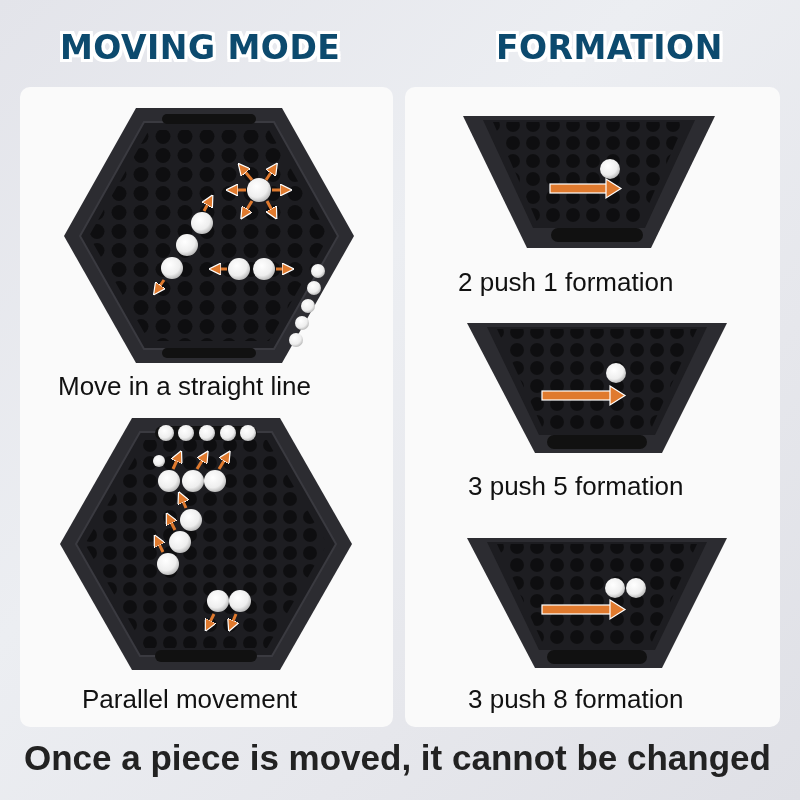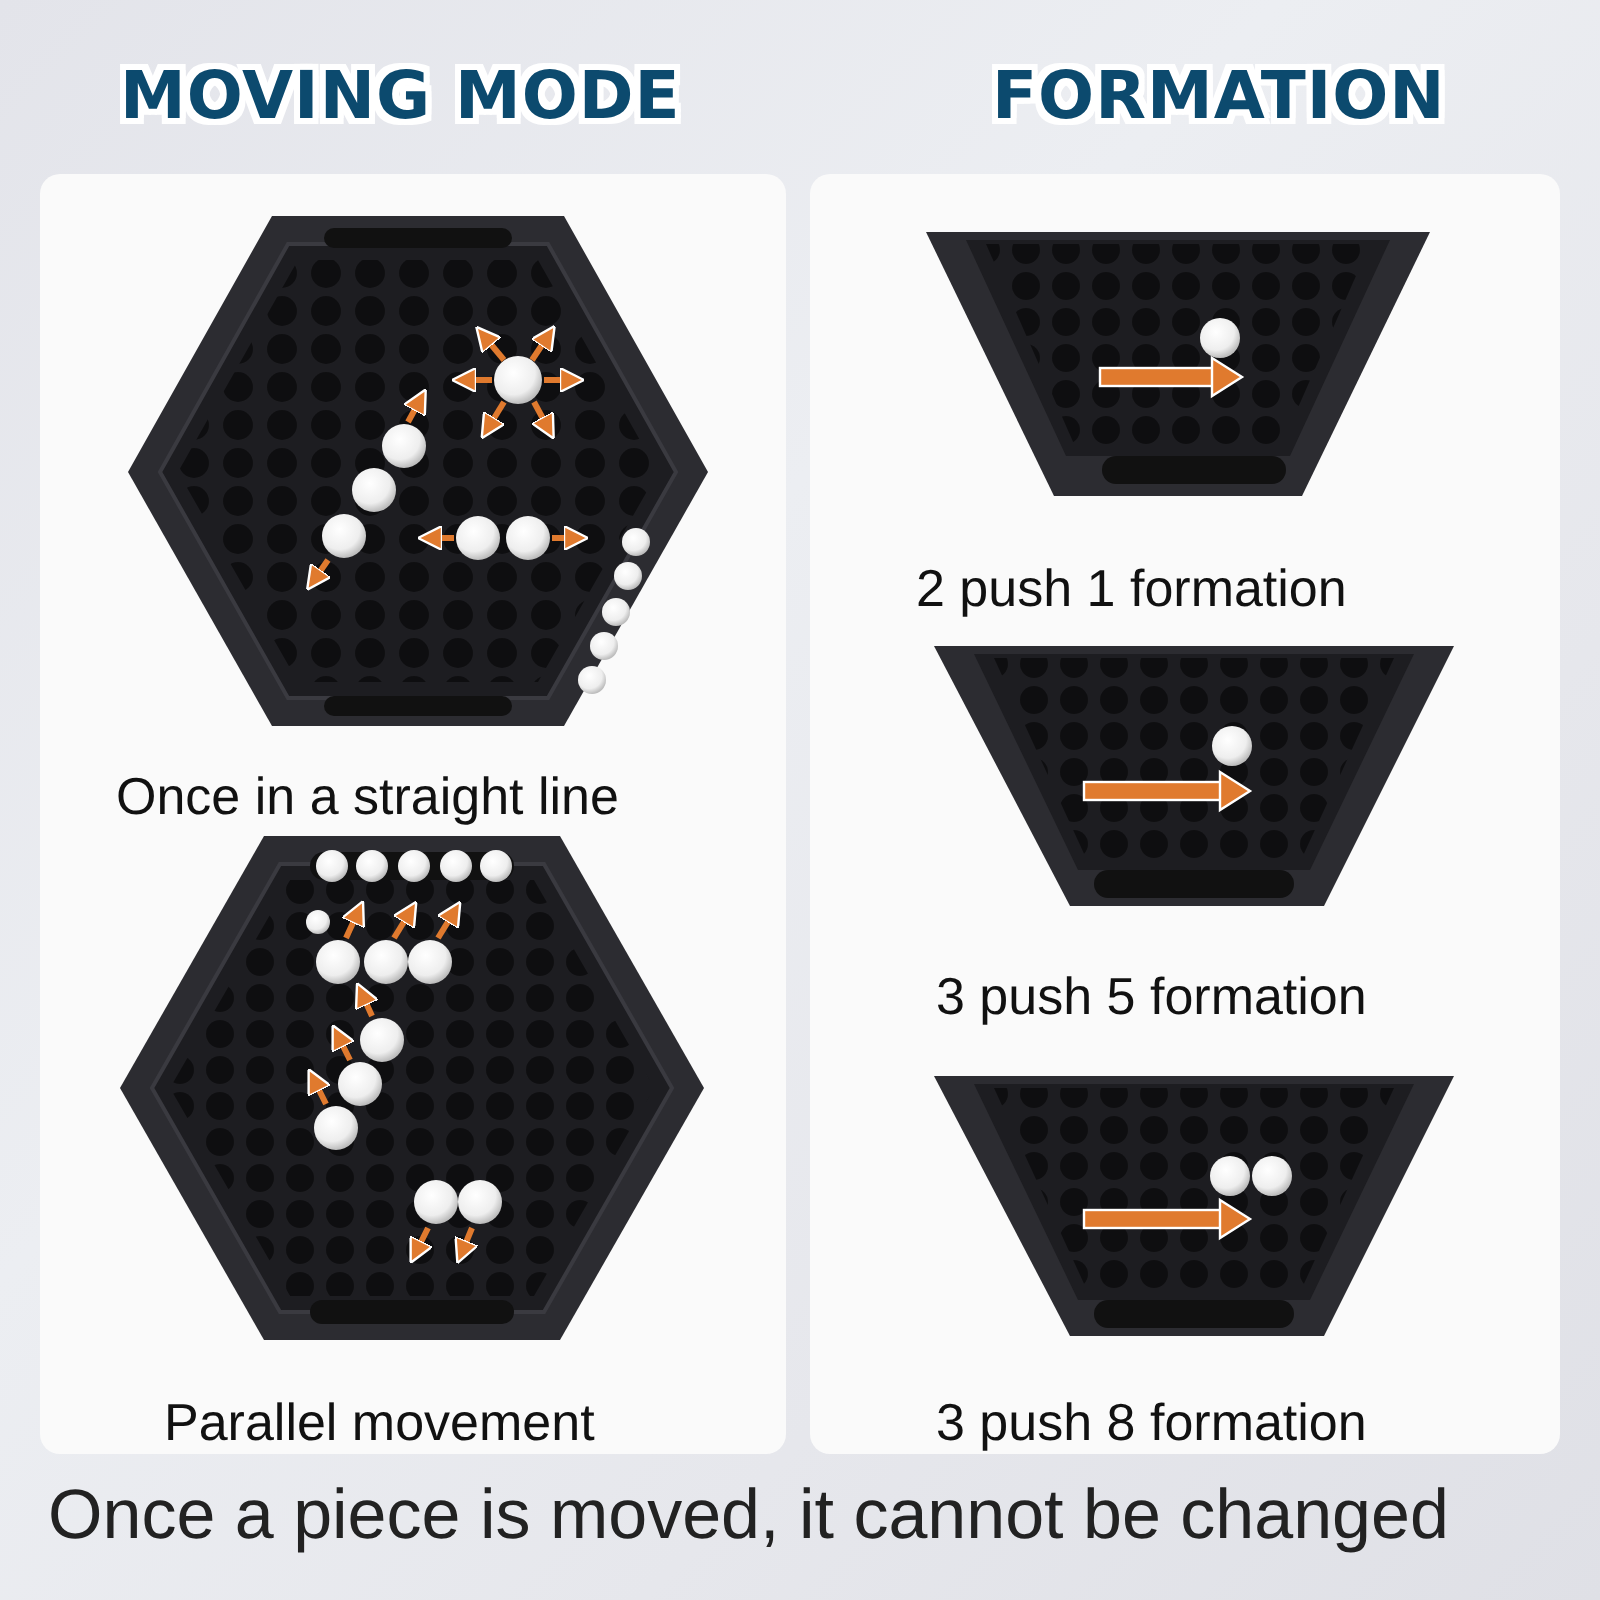--- a/index.html
+++ b/index.html
@@ -8,22 +8,22 @@
     font-family:"Liberation Sans",sans-serif;}
   .heading{position:absolute;top:28px;font-family:"DejaVu Sans",sans-serif;font-weight:bold;
     font-size:33px;color:#0c4a6e;letter-spacing:0.5px;
     text-shadow:-3px -3px 0 #fff,3px -3px 0 #fff,-3px 3px 0 #fff,3px 3px 0 #fff,0 3px 0 #fff,0 -3px 0 #fff,3px 0 0 #fff,-3px 0 0 #fff;}
   .h-left{left:60px;}
   .h-right{left:496px;}
   .panel{position:absolute;top:87px;height:640px;background:#fafafa;border-radius:10px;}
   .p-left{left:20px;width:373px;}
   .p-right{left:405px;width:375px;}
   .board{position:absolute;}
-  .caption{position:absolute;font-size:26px;color:#111;white-space:nowrap;margin-top:12px;}
-  .footer{position:absolute;left:24px;top:738px;font-size:35px;color:#222;white-space:nowrap;}
+  .caption{position:absolute;font-size:26px;color:#111;white-space:nowrap;}
+  .footer{position:absolute;left:24px;top:738px;font-size:35px;color:#222;white-space:nowrap;font-weight:bold;}
 </style>
 </head>
 <body>
 
 <svg width="0" height="0" style="position:absolute">
   <defs>
     <pattern id="holes" x="0" y="0" width="22" height="19" patternUnits="userSpaceOnUse">
       <circle cx="11" cy="9.5" r="7.5" fill="#0e0e10"></circle>
     </pattern>
     <pattern id="holes2" x="0" y="0" width="20" height="18" patternUnits="userSpaceOnUse">
@@ -71,21 +71,21 @@
     <line x1="208" y1="82" x2="222" y2="82"></line>
       <line x1="182" y1="82" x2="168" y2="82"></line>
     <line x1="188" y1="93" x2="180" y2="106"></line>
       <line x1="203" y1="93" x2="210" y2="106"></line>
     <line x1="140" y1="103" x2="146" y2="92"></line>
       <line x1="100" y1="172" x2="93" y2="182"></line>
     <line x1="163" y1="161" x2="151" y2="161"></line>
       <line x1="212" y1="161" x2="224" y2="161"></line>
   </g>
 </svg>
-<div class="caption" style="left:58px;top:371px">Once in a straight line</div>
+<div class="caption" style="left:58px;top:371px">Move in a straight line</div>
 
 <svg class="board" style="left:60px;top:418px" width="292" height="252" viewBox="0 0 292 252">
   <polygon points="72,0 220,0 292,126 220,252 72,252 0,126" fill="#2c2c31"></polygon>
   <polygon points="80,14 212,14 276,126 212,238 80,238 16,126" fill="#1d1d21" stroke="#3a3a40" stroke-width="2"></polygon>
   <polygon points="85,22 207,22 267,126 207,230 85,230 25,126" fill="url(#holes2)"></polygon>
   <rect x="95" y="8" width="102" height="14" rx="7" fill="#111"></rect>
   <rect x="95" y="232" width="102" height="12" rx="6" fill="#111"></rect>
   <g fill="url(#marble)">
     <circle cx="106" cy="15" r="8"></circle>
       <circle cx="126" cy="15" r="8"></circle>

